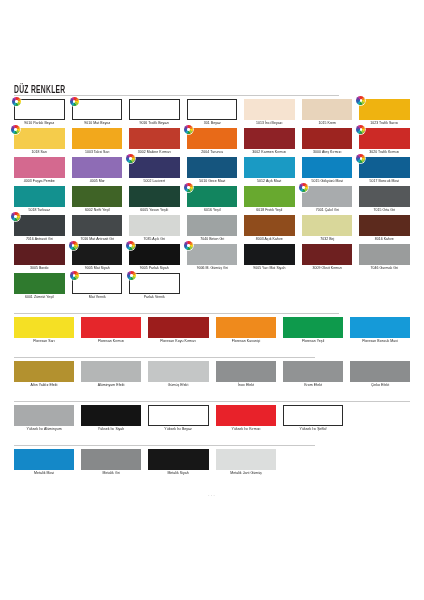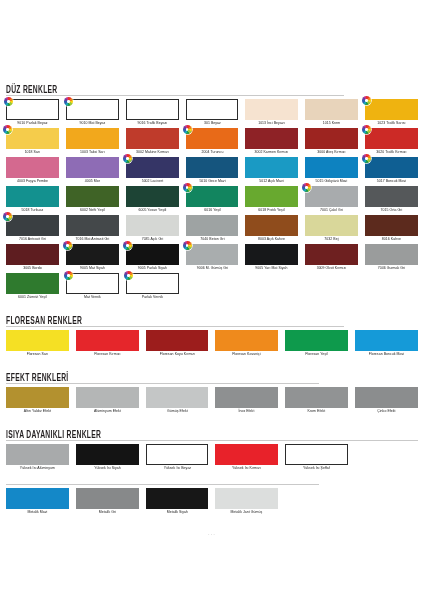--- a/index.html
+++ b/index.html
@@ -6,21 +6,21 @@
   html, body {
     width: 424px; height: 600px;
     background: #ffffff;
     font-family: "Liberation Sans", sans-serif;
     overflow: hidden;
   }
   #page {
     position: relative;
     width: 424px; height: 600px;
     background: #ffffff;
-    padding: 0 6px;
+    padding: 0 14px;
   }
   .section { margin-top: 0; }
   .section-header {
     font-size: 7.2px;
     font-weight: bold;
     letter-spacing: 0.3px;
     color: #231f20;
     transform: scaleY(1.45) scaleX(0.94);
     transform-origin: left bottom;
     display: inline-block;
@@ -322,21 +322,20 @@
           <div class="cell">
             <div class="swatch bordered" style="background: rgb(255, 255, 255);">
               <span class="badge"></span>
             </div>
             <div class="caption">Parlak Vernik</div>
           </div>
         </div>
         <div class="gap-lg"></div>
       </div>
       <div class="section">
-        <div class="section-head-wrap"><div class="section-header">FLORESAN RENKLER</div></div>
         <div class="section-rule rule-short"></div>
         <div class="grid" style="grid-template-columns: repeat(6, 1fr);">
           <div class="cell">
             <div class="swatch" style="background: rgb(245, 224, 36);"></div>
             <div class="caption">Floresan Sarı</div>
           </div>
           <div class="cell">
             <div class="swatch" style="background: rgb(229, 38, 43);"></div>
             <div class="caption">Floresan Kırmızı</div>
           </div>
@@ -353,21 +352,20 @@
             <div class="caption">Floresan Yeşil</div>
           </div>
           <div class="cell">
             <div class="swatch" style="background: rgb(21, 154, 216);"></div>
             <div class="caption">Floresan Boncuk Mavi</div>
           </div>
         </div>
         <div class="gap-lg"></div>
       </div>
       <div class="section">
-        <div class="section-head-wrap"><div class="section-header">EFEKT RENKLERİ</div></div>
         <div class="section-rule rule-mid"></div>
         <div class="grid" style="grid-template-columns: repeat(6, 1fr);">
           <div class="cell">
             <div class="swatch" style="background: rgb(179, 145, 47);"></div>
             <div class="caption">Altın Yaldız Efekt</div>
           </div>
           <div class="cell">
             <div class="swatch" style="background: rgb(180, 182, 182);"></div>
             <div class="caption">Alüminyum Efekt</div>
           </div>
@@ -384,21 +382,20 @@
             <div class="caption">Krom Efekt</div>
           </div>
           <div class="cell">
             <div class="swatch" style="background: rgb(139, 141, 142);"></div>
             <div class="caption">Çinko Efekt</div>
           </div>
         </div>
         <div class="gap-lg"></div>
       </div>
       <div class="section">
-        <div class="section-head-wrap"><div class="section-header">ISIYA  DAYANIKLI RENKLER</div></div>
         <div class="section-rule rule-long"></div>
         <div class="grid" style="grid-template-columns: repeat(6, 1fr);">
           <div class="cell">
             <div class="swatch" style="background: rgb(168, 170, 171);"></div>
             <div class="caption">Yüksek Isı Alüminyum</div>
           </div>
           <div class="cell">
             <div class="swatch" style="background: rgb(20, 20, 20);"></div>
             <div class="caption">Yüksek Isı Siyah</div>
           </div>

